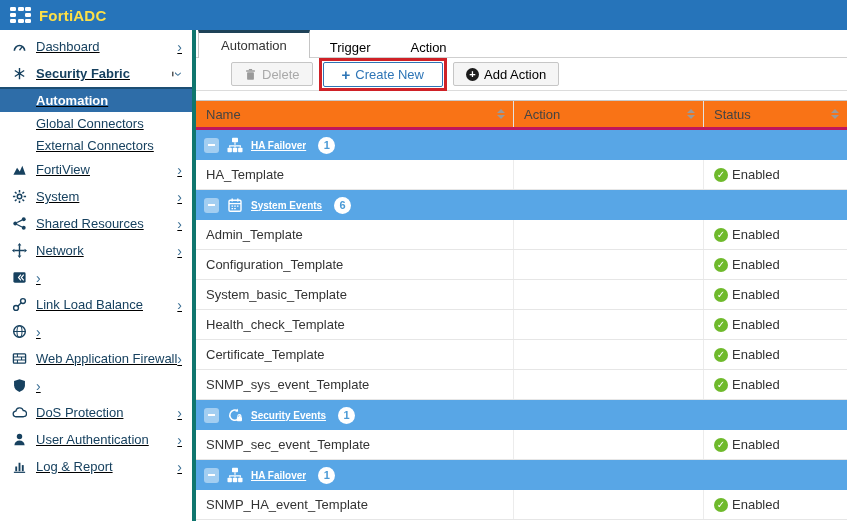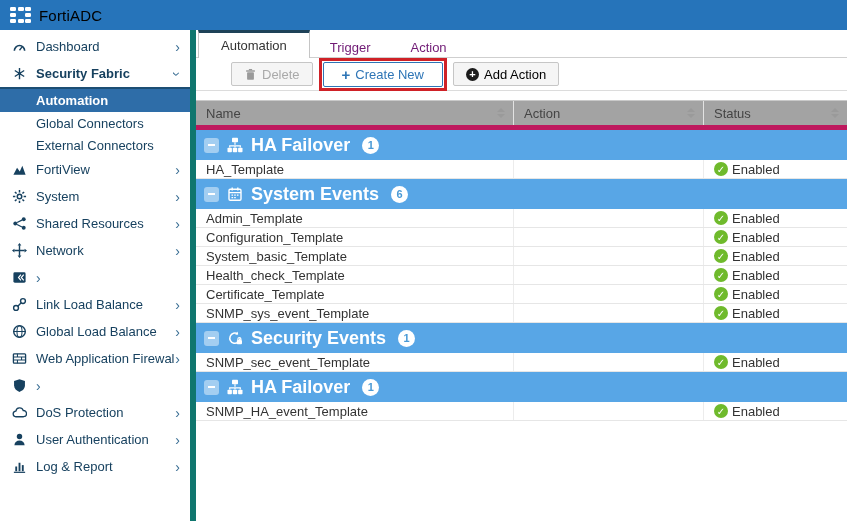--- a/index.html
+++ b/index.html
@@ -5,72 +5,72 @@
   * { margin:0; padding:0; box-sizing:border-box; }
   html,body { width:847px; height:521px; }
   body { font-family:"Liberation Sans","DejaVu Sans",sans-serif; font-size:13px; background:#fff; }
   #app { width:847px; height:521px; overflow:hidden; position:relative; background:#fff; }
 
   
   .topbar { height:30px; background:#2674ba; display:flex; align-items:center; padding-left:10px; }
   .logo { display:grid; grid-template-columns:repeat(3,6px); grid-template-rows:repeat(3,4.5px); gap:1.5px; margin-right:8px; }
   .logo i { background:#fff; border-radius:1.2px; }
   .logo i:nth-child(5) { background:transparent; }
-  .app-title { color:#000000; font-weight:normal; font-size:15px; letter-spacing:0.2px;text-align:center; }
+  .app-title { color:#fde047; font-weight:bold; font-size:15px; letter-spacing:0.2px;text-align:center; }
 
   
   .layout { display:flex; height:491px; }
-  .sidebar { width:196px; border-right:6px solid #0f766e; background:#fff; padding-top:3px; flex:none; }
+  .sidebar { width:196px; border-right:4px solid #0f766e; background:#fff; padding-top:3px; flex:none;text-decoration:underline; }
   .main { flex:1; min-width:0; }
 
   
   .nav-item { height:27px; display:flex; align-items:center; padding:0 10px 0 11px; color:#17415f; cursor:pointer; }
   .nav-icon { width:16px; height:16px; margin-right:9px; display:inline-flex; align-items:center; justify-content:center; color:#17415f; flex:none; }
   .nav-icon svg { display:block; }
   .nav-label { flex:1; white-space:nowrap; overflow:hidden; font-size:13px; }
   .nav-item.parent-open .nav-label { font-weight:bold; }
   .chev { color:#3a6e94; font-size:14px; line-height:1; }
   .chev.down { transform:rotate(90deg); }
   .nav-sub { height:22px; display:flex; align-items:center; padding-left:36px; color:#17415f; cursor:pointer; font-size:13px; }
   .nav-sub.active { height:25px; background:#2e6da8; border-top:2px solid #1c4e74; color:#fff; font-weight:bold; }
 
   
   .tabbar { height:28px; border-bottom:1px solid #cfcfcf; display:flex; align-items:flex-end; padding-left:2px; background:#fff; }
-  .tab { padding:0 20px; color:#701a75; font-size:13px; display:flex; align-items:center; height:19px; cursor:pointer; }
+  .tab { padding:0 20px; color:#000000; font-size:13px; display:flex; align-items:center; height:19px; cursor:pointer; }
   .tab.active { border:1px solid #c5c5c5; border-bottom:none; border-top:3px solid #1e4258; background:#fff; color:#333; margin-bottom:-1px; height:28px; padding:0 22px; }
 
   
   .toolbar { height:33px; border-bottom:1px solid #dcdcdc; display:flex; align-items:center; padding-left:7px; background:#fff; }
   .btn { display:inline-flex; align-items:center; gap:5px; height:24px; padding:0 12px; border:1px solid #c6c6c6; background:#f5f5f5; border-radius:2px; font-size:13px; cursor:pointer; }
   .btn.disabled { color:#a9a9a9;margin-left:28px; }
   .btn.primary { background:#fff; border:1px solid #2e75b6; color:#2e75b6; padding:0 18px; height:25px; }
   .btn.primary .plus { font-weight:bold; font-size:15px; }
   .red-annotation { display:inline-block; border:3px solid #cf2127; padding:1px; margin:0 6px; }
   .trash { width:13px; height:13px; display:inline-block; }
   .filter-plus { width:13px; height:13px; border-radius:50%; background:#1b1b1b; color:#fff; display:inline-flex; align-items:center; justify-content:center; font-size:11px; font-weight:bold; line-height:1; }
 
   
   .table { margin-top:9px; border-top:1px solid #c9c9c9; }
-  .thead { display:grid; grid-template-columns:318px 190px 1fr; height:29px; background:#a3a3a3; border-bottom:5px solid #be185d; }
+  .thead { display:grid; grid-template-columns:318px 190px 1fr; height:29px; background:#f97316; border-bottom:3px solid #be185d; }
   .th { display:flex; align-items:center; padding:0 8px 0 10px; color:#444; border-right:1px solid #e2e2e2; cursor:pointer; }
   .th:last-child { border-right:none; }
   .th .label { flex:1; }
   .sort { display:flex; flex-direction:column; gap:2px; }
   .sort b { width:0; height:0; border-left:4px solid transparent; border-right:4px solid transparent; }
   .sort .up { border-bottom:4px solid #9a9a9a; }
   .sort .dn { border-top:4px solid #9a9a9a; }
 
   .trow.group { height:30px; background:#58a6e6; color:#fff; display:flex; align-items:center; padding-left:8px; gap:8px; cursor:pointer; }
-  .group-label { font-weight:bold; font-size:18px; }
+  .group-label { font-weight:bold; font-size:10px;text-decoration:underline; }
   .collapse-btn { width:15px; height:15px; background:rgba(255,255,255,0.45); border-radius:3px; display:inline-flex; align-items:center; justify-content:center; cursor:pointer; flex:none; }
   .collapse-btn i { display:block; width:7px; height:2px; background:#fff; }
   .badge { min-width:17px; height:17px; border-radius:50%; background:#fff; color:#4a9ad6; font-size:11px; font-weight:bold; display:inline-flex; align-items:center; justify-content:center; margin-left:4px; }
   .gicon { width:16px; height:16px; flex:none; }
 
-  .trow.data { display:grid; grid-template-columns:318px 190px 1fr; height:19px; border-bottom:1px solid #e6e6e6; background:#fff; cursor:pointer; }
+  .trow.data { display:grid; grid-template-columns:318px 190px 1fr; height:30px; border-bottom:1px solid #e6e6e6; background:#fff; cursor:pointer; }
   .cell { display:flex; align-items:center; padding:0 10px; color:#333; border-right:1px solid #ececec; overflow:hidden; white-space:nowrap; }
   .cell:last-child { border-right:none; }
   .ok-icon { width:14px; height:14px; border-radius:50%; background:#6fba2c; color:#fff; font-size:10px; display:inline-flex; align-items:center; justify-content:center; margin-right:4px; flex:none; }
 </style>
 </head>
 <body>
 
 <div id="app">
 
   <div class="topbar">
@@ -192,21 +192,20 @@
       </div>
 
       <div class="nav-item">
         <span class="nav-icon">
             <svg width="15" height="15" viewBox="0 0 16 16">
               <circle cx="8" cy="8" r="6.2" fill="none" stroke="currentColor" stroke-width="1.5"></circle>
               <ellipse cx="8" cy="8" rx="2.7" ry="6.2" fill="none" stroke="currentColor" stroke-width="1.1"></ellipse>
               <path d="M1.8 8h12.4" stroke="currentColor" stroke-width="1.1"></path>
             </svg>
           </span>
-        <span class="nav-label">Global Load Balance</span>
         <span class="chev">›</span>
       </div>
 
       <div class="nav-item">
         <span class="nav-icon">
             <svg width="15" height="15" viewBox="0 0 16 16">
               <rect x="1.5" y="3" width="13" height="10" rx="1" fill="none" stroke="currentColor" stroke-width="1.4"></rect>
               <path d="M1.5 6.3h13M1.5 9.6h13M5.8 3v3.3M10.2 6.3v3.3M5.8 9.6V13" stroke="currentColor" stroke-width="1.1"></path>
             </svg>
           </span>

